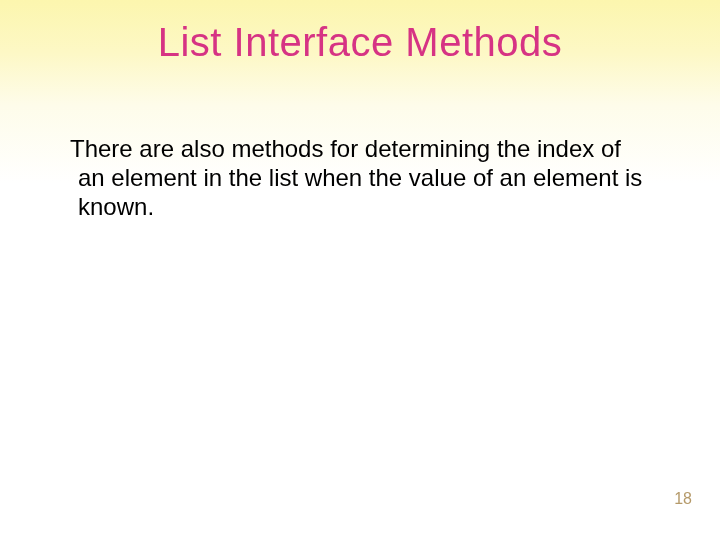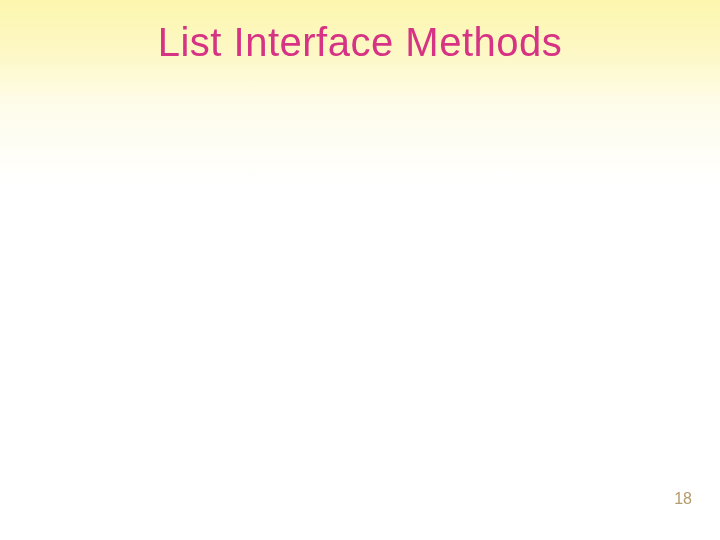--- a/index.html
+++ b/index.html
@@ -54,15 +54,16 @@
     font-size: 16px;
     color: #b59a6a;
   }
 </style>
 </head>
 <body>
 
 <div class="slide">
   <div class="title">List Interface Methods</div>
   <div class="body">
+    <p>There are also methods for determining the index of an element in the list when the value of an element is known.</p>
   </div>
   <div class="page-number">18</div>
 </div>
 
 </body></html>

